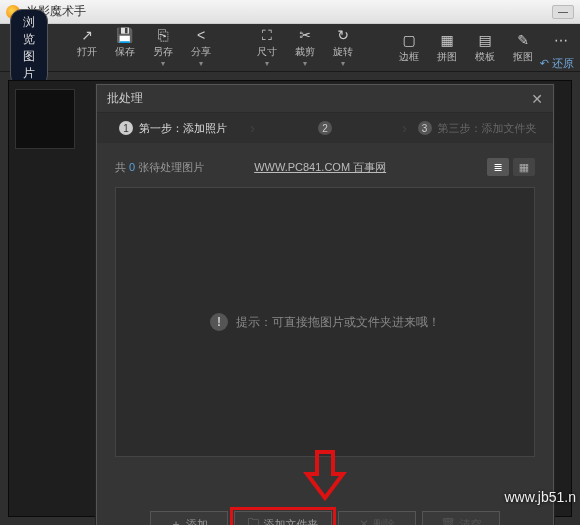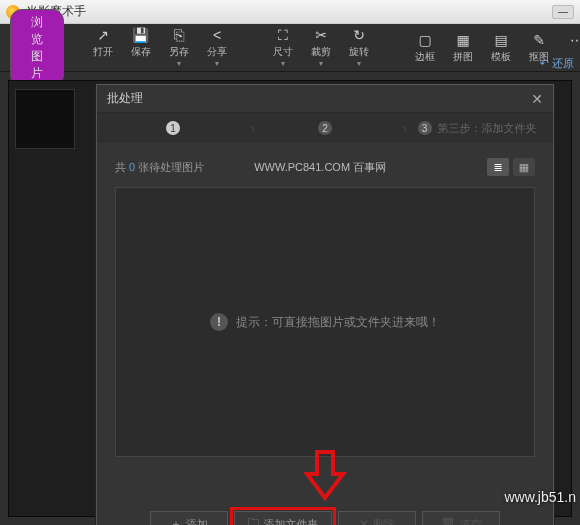--- a/index.html
+++ b/index.html
@@ -2,21 +2,21 @@
 <html><head>
 <meta charset="utf-8">
 <style>
 * { margin: 0; padding: 0; box-sizing: border-box; font-family: "Microsoft YaHei", sans-serif; }
 body { width: 580px; height: 525px; background: #000; overflow: hidden; position: relative; }
 .titlebar { height: 24px; background: linear-gradient(#f5f5f5,#e0e0e0); display: flex; align-items: center; padding: 0 6px; font-size: 12px; color: #333; border-bottom: 1px solid #ccc; }
 .titlebar .ticon { width: 14px; height: 14px; border-radius: 50%; background: radial-gradient(circle at 40% 40%, #ffd54f, #f57c00); margin-right: 6px; }
 .titlebar .wmin { margin-left: auto; width: 22px; height: 14px; background: #ddd; border: 1px solid #bbb; border-radius: 2px; font-size: 10px; text-align: center; line-height: 12px; }
 .app { background: #2f2f2f; height: 501px; position: relative; }
 .topbar { height: 48px; display: flex; align-items: center; padding: 0 10px; border-bottom: 1px solid #1a1a1a; }
-.browse-btn { border: 1px solid #555; border-radius: 12px; padding: 4px 20px; font-size: 12px; color: #ddd; background: #a21caf; }
+.browse-btn { border: 1px solid #555; border-radius: 12px; padding: 4px 12px; font-size: 12px; color: #ddd; background: #0f172a; }
 .tools { display: flex; margin-left: 20px; gap: 0; }
 .tool { width: 38px; display: flex; flex-direction: column; align-items: center; color: #bbb; font-size: 10px; gap: 2px; }
 .tool .ti { width: 18px; height: 16px; display: flex; align-items: center; justify-content: center; color: #ccc; font-size: 14px; }
 .tool .dd { font-size: 8px; color: #888; margin-top: -2px; }
 .sep { width: 1px; height: 34px; background: #444; margin: 0 4px; }
 .restore { position: absolute; right: 6px; top: 32px; color: #6fa8dc; font-size: 11px; display: flex; align-items: center; gap: 3px; }
 .canvas-area { position: absolute; top: 48px; left: 0; right: 0; bottom: 0; background: #1e1e1e; border: 1px solid #0a0a0a; margin: 8px; }
 .cimg { position: absolute; left: 6px; top: 8px; width: 60px; height: 60px; background: #0f0f0f; border: 1px solid #333; }
 
 .dialog { position: absolute; left: 96px; top: 60px; width: 458px; height: 456px; background: #353535; border: 1px solid #555; box-shadow: 0 0 0 1px #222; }
@@ -24,21 +24,21 @@
 .dlg-close { margin-left: auto; color: #aaa; font-size: 14px; cursor: pointer; }
 .steps { height: 30px; display: flex; align-items: center; background: #2f2f2f; }
 .step { flex: 1; display: flex; align-items: center; justify-content: center; gap: 6px; font-size: 11px; color: #666; position: relative; }
 .step.active { color: #ddd; }
 .step .num { width: 14px; height: 14px; border-radius: 50%; background: #555; color: #ccc; font-size: 10px; display: flex; align-items: center; justify-content: center; }
 .step.active .num { background: #ccc; color: #333; }
 .step .chev { position: absolute; right: -6px; color: #444; font-size: 14px; }
 .dlg-body { padding: 10px 18px; }
 .info-row { display: flex; align-items: center; color: #999; font-size: 11px; height: 28px; }
 .info-row .cnt { color: #5aa0d8; margin: 0 3px; }
-.info-row .wm { margin-left: 50px; color: #bbb; }
+.info-row .wm { margin-left: 50px; color: #bbb; text-decoration: underline; }
 .view-toggle { margin-left: auto; display: flex; gap: 4px; }
 .vt { width: 22px; height: 18px; background: #444; border-radius: 2px; display: flex; align-items: center; justify-content: center; color: #aaa; font-size: 11px; }
 .vt.active { background: #555; color: #fff; }
 .drop-area { margin-top: 6px; height: 270px; border: 1px solid #444; background: #2c2c2c; display: flex; align-items: center; justify-content: center; flex-direction: column; position: relative; }
 .hint { display: flex; align-items: center; gap: 8px; color: #888; font-size: 12px; }
 .hint .ex { width: 18px; height: 18px; border-radius: 50%; background: #555; color: #ccc; display: flex; align-items: center; justify-content: center; font-size: 12px; font-weight: bold; }
 .arrow-down { position: absolute; bottom: -46px; left: 50%; transform: translateX(-50%); }
 .arrow-down svg { display: block; }
 .btn-row { display: flex; gap: 6px; margin-top: 54px; justify-content: center; }
 .dbtn { border: 1px solid #555; background: #3a3a3a; color: #999; font-size: 11px; height: 26px; display: flex; align-items: center; justify-content: center; gap: 4px; }
@@ -134,20 +134,21 @@
   </div>
 
   <div class="dialog">
     <div class="dlg-title">
       <span>批处理</span>
       <span class="dlg-close">✕</span>
     </div>
     <div class="steps">
       <div class="step active">
           <span class="num">1</span>
+          <span>第一步：添加照片</span>
           <span class="chev">›</span>
         </div>
       <div class="step">
           <span class="num">2</span>
           <span class="chev">›</span>
         </div>
       <div class="step">
           <span class="num">3</span>
           <span>第三步：添加文件夹</span>
         </div>

